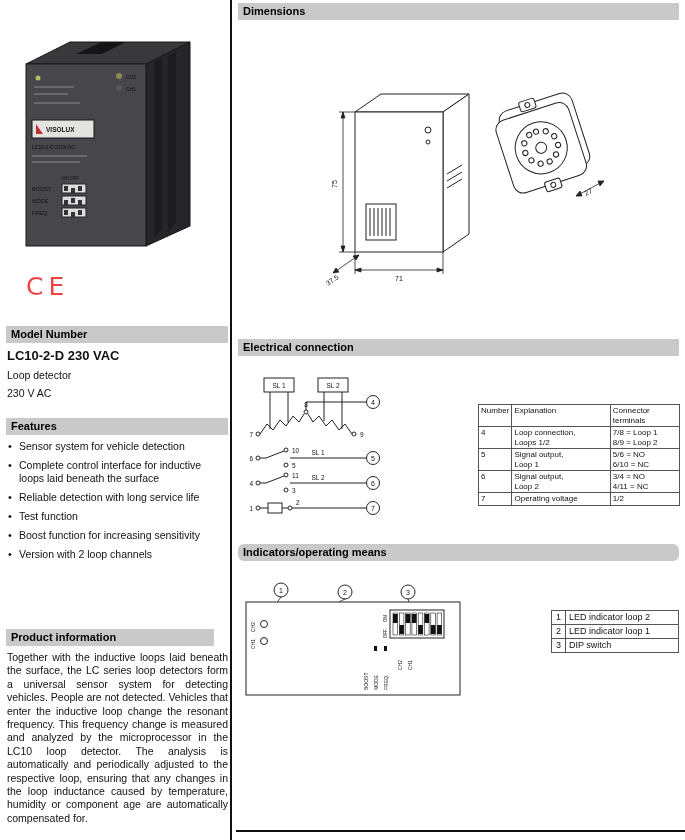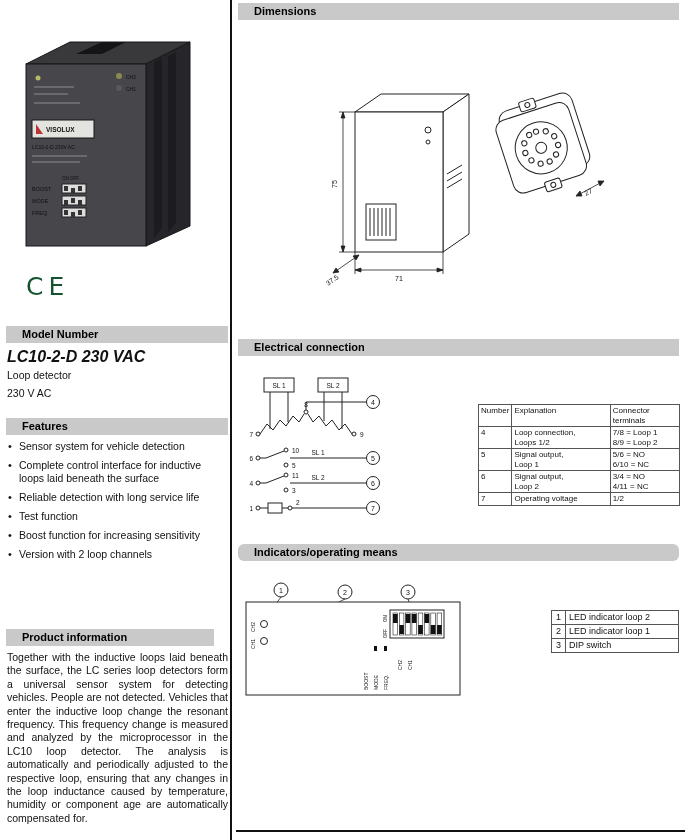--- a/index.html
+++ b/index.html
@@ -11,28 +11,28 @@
     color:#111;
     overflow:hidden;
   }
   .abs { position:absolute; }
   .bar {
     background:#c9c9c9;
     height:17px;
     font-size:11px;
     font-weight:bold;
     line-height:17px;
-    padding-left:16px;
+    padding-left:5px;
     color:#000;
   }
   .divider { background:#111; }
   .hline { background:#111; }
-  .model { font-size:16px; font-weight:bold;font-style:italic; }
+  .model { font-size:13px; font-weight:bold; }
   .txt { font-size:10.5px; line-height:13px; }
-  .ce { font-size:25px; letter-spacing:5px; color:#14532d; font-family:"DejaVu Sans",sans-serif; }
+  .ce { font-size:25px; letter-spacing:5px; color:#ef4444; font-family:"DejaVu Sans",sans-serif; }
   ul.features { list-style:none; }
   ul.features li {
     position:relative;
     padding-left:12px;
     margin-bottom:6px;
     font-size:10.5px;
     line-height:13px;
   }
   ul.features li::before {
     content:"\2022";

